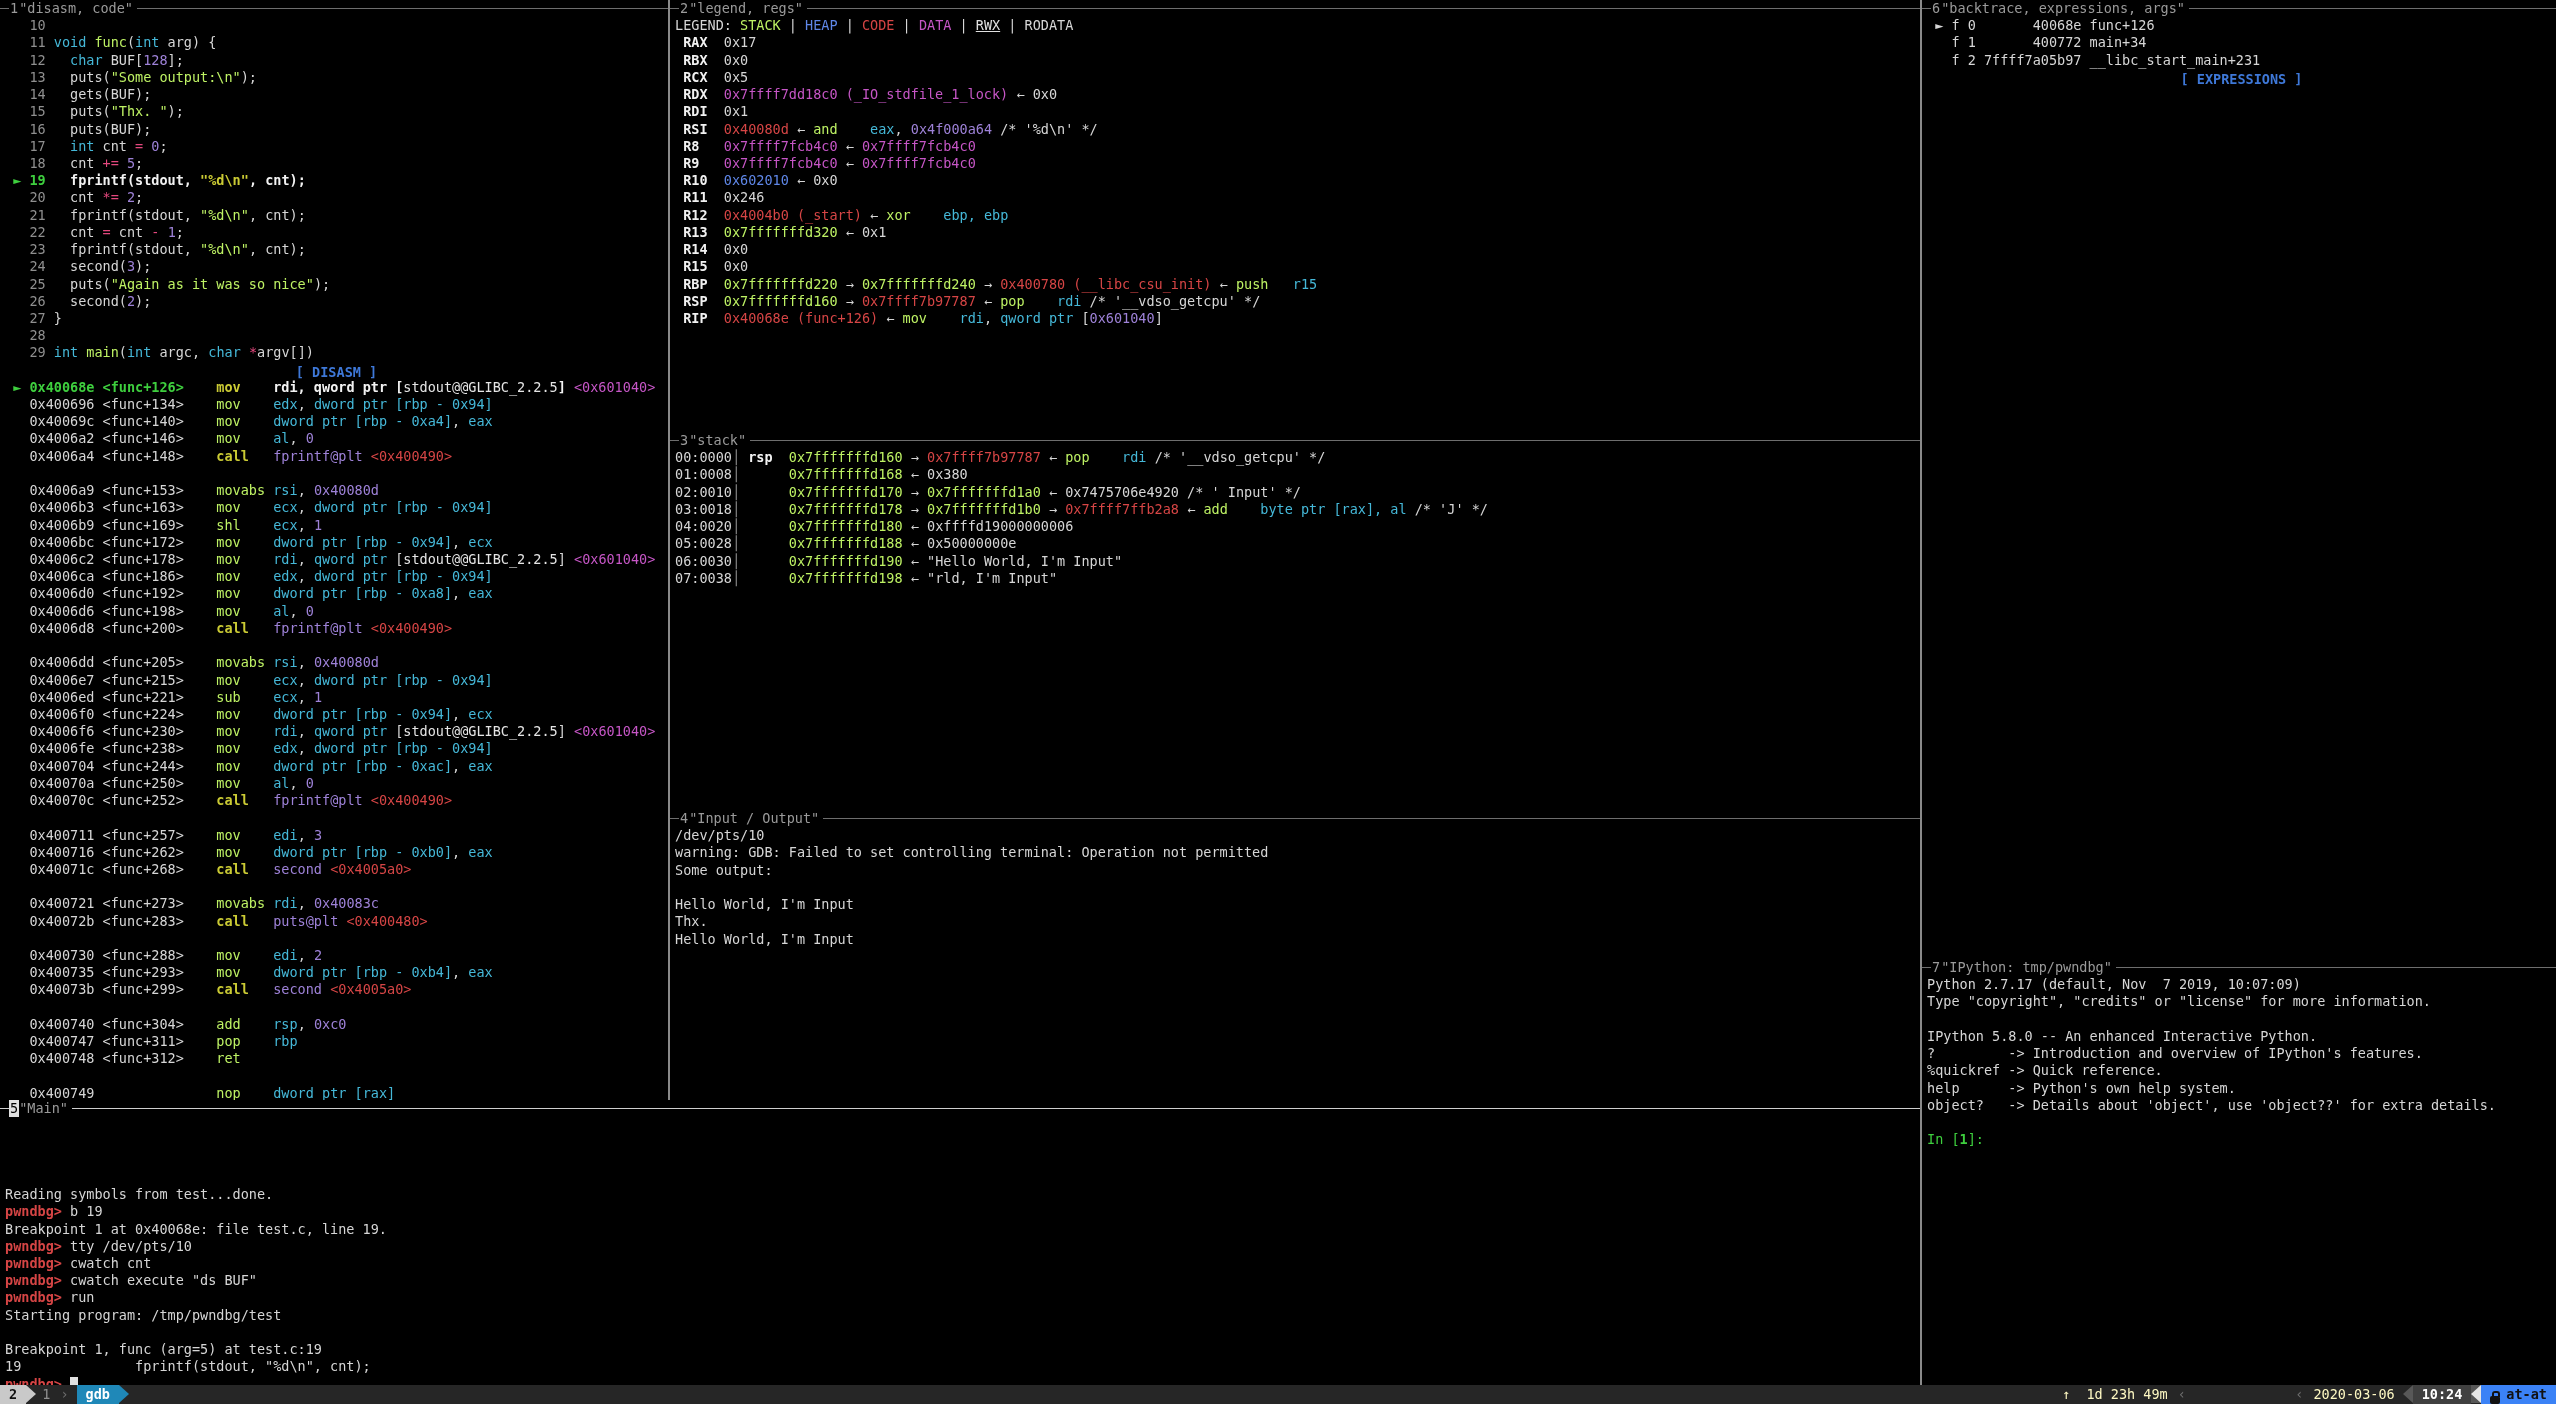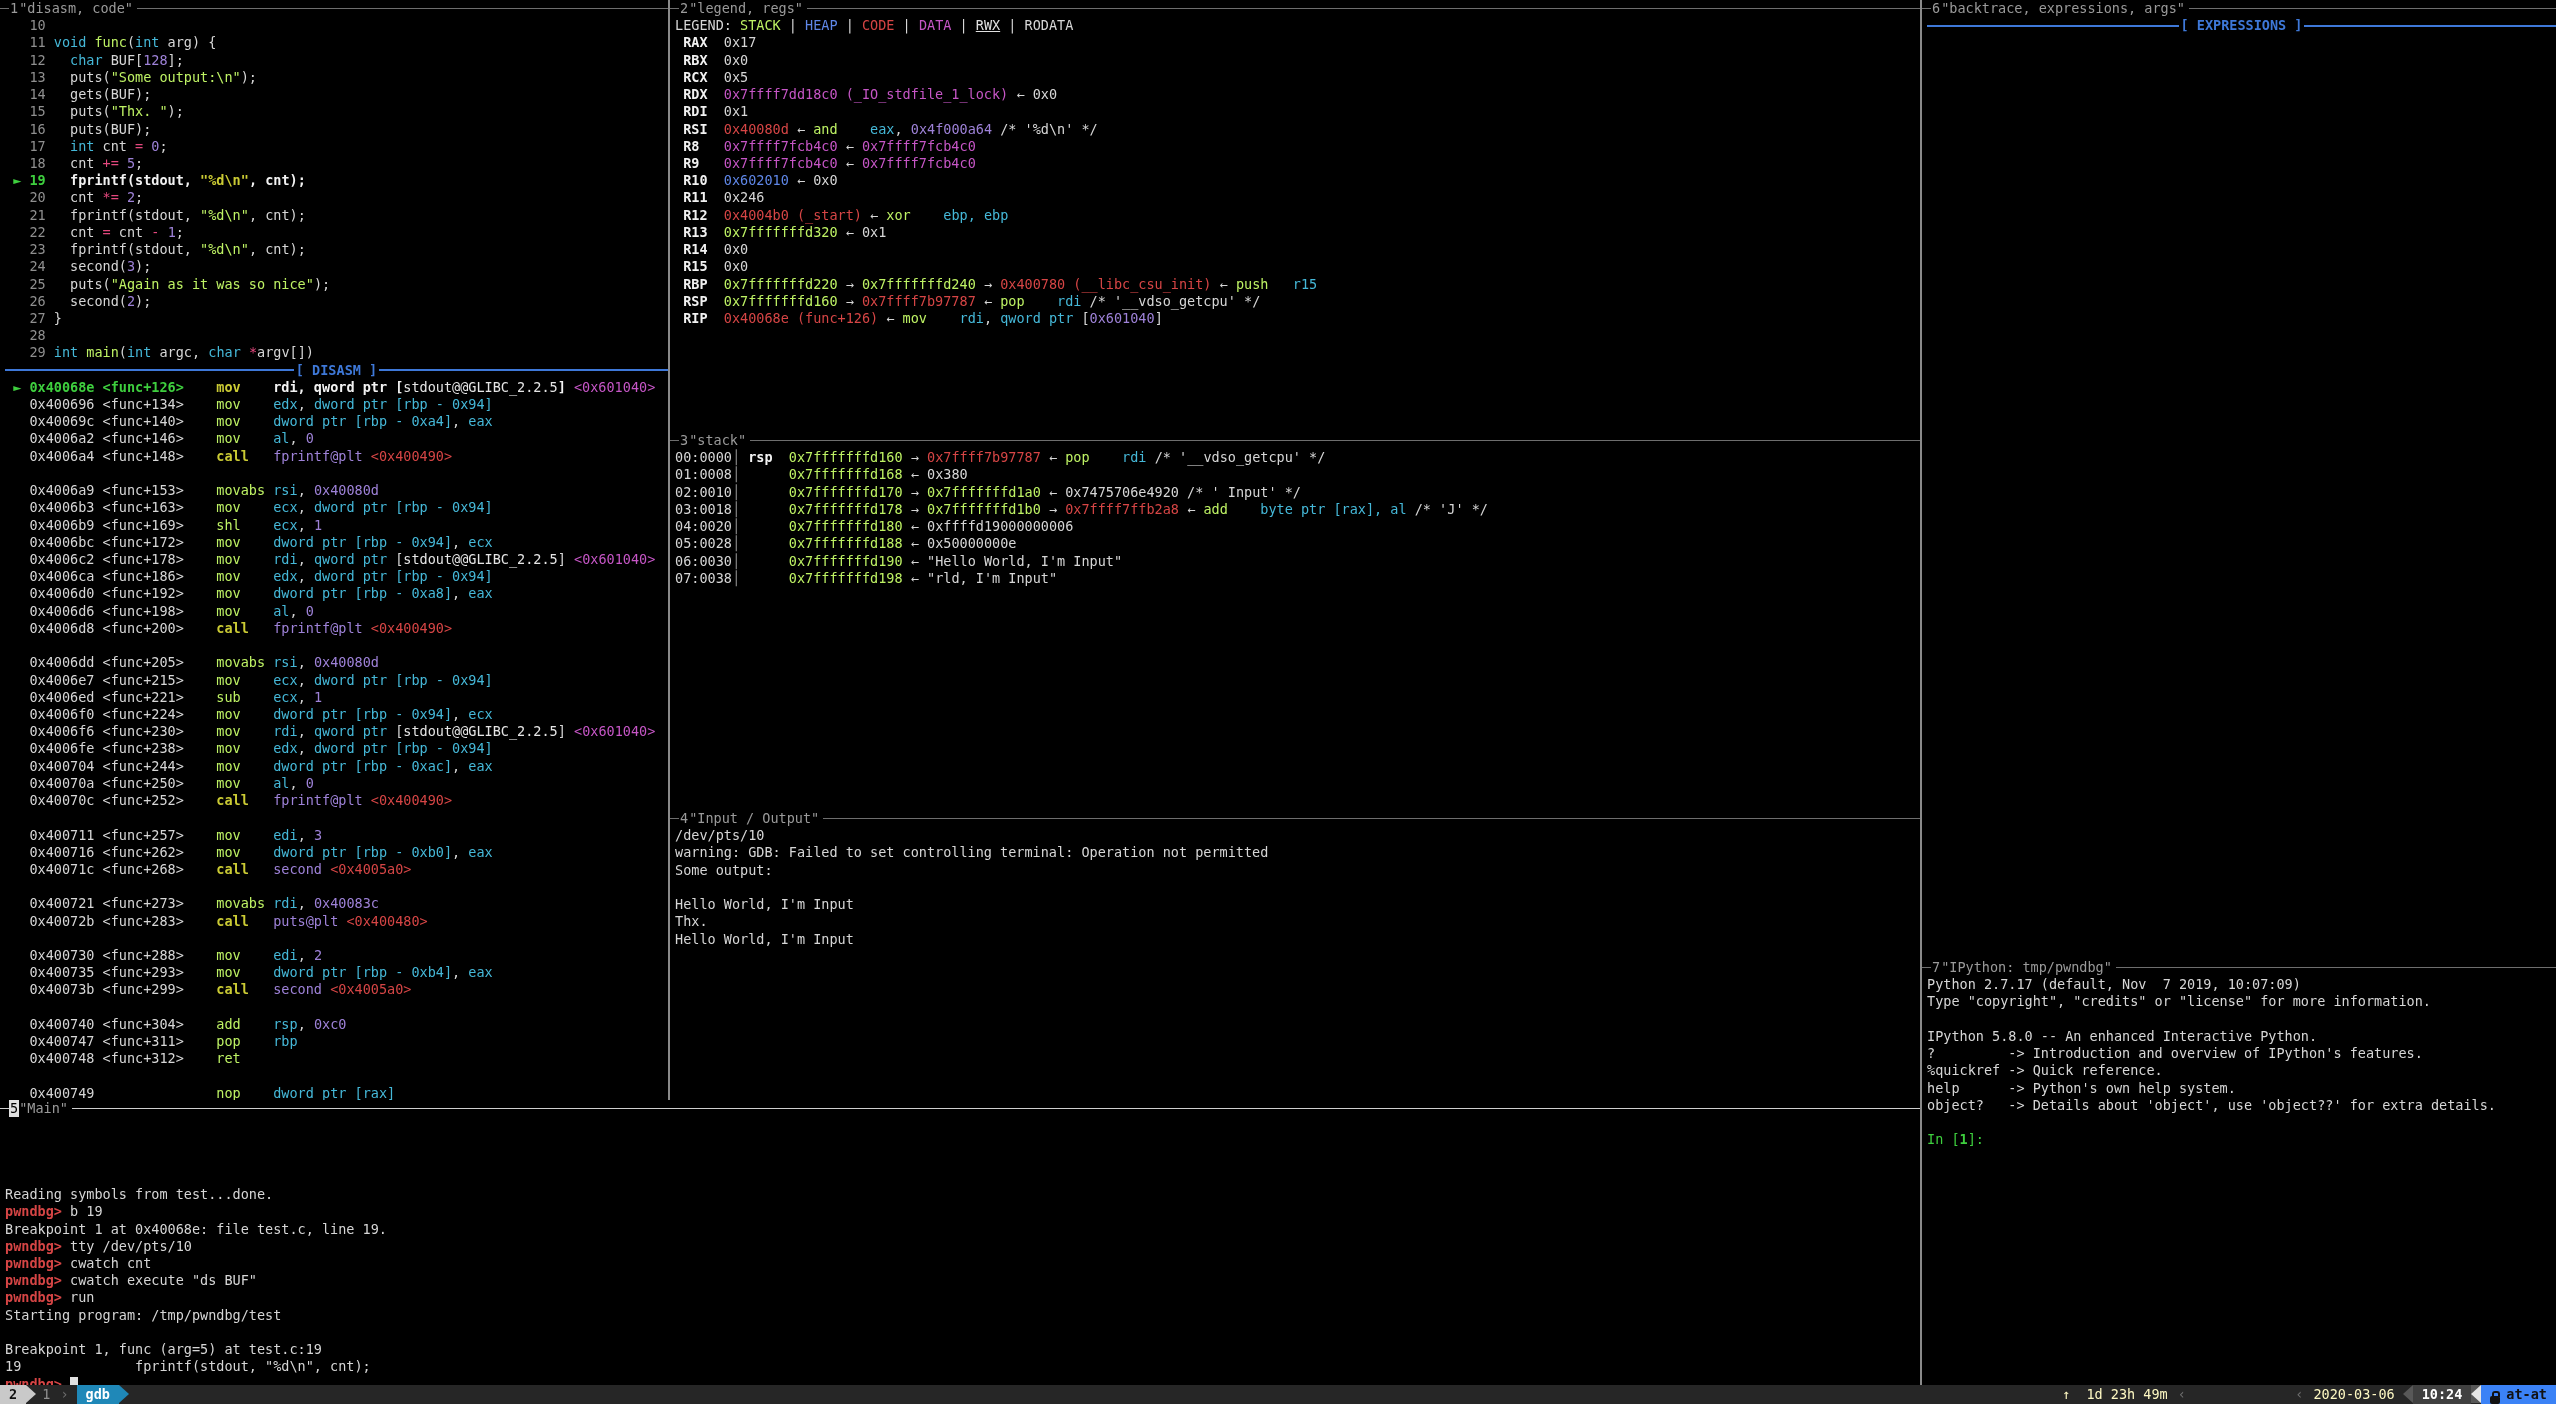--- a/index.html
+++ b/index.html
@@ -28,21 +28,21 @@
   .c-inv{background:#e0e0e0;color:#000;padding:0 2px}
   .c-cur{display:inline-block;width:8px;height:15px;background:#e0e0e0;vertical-align:text-bottom}
   
   .pane-title{display:flex;align-items:center;height:17.23px;color:#9a9a9a;}
   .tpre{width:9px;border-top:1px solid #6e6e6e;}
   .tnum{padding:0 1px;}
   .tname{padding-right:4px;}
   .fill{flex:1;border-top:1px solid #6e6e6e;height:0;}
   .active-title .tpre,.active-title .fill{border-color:#cfcfcf;}
   
-  .sepline{display:flex;align-items:center;}
+  .sepline{display:flex;align-items:center;flex-direction:column;}
   .sepline .fill{border-top:2px solid #3e78d8;}
   .septext{color:#3e78d8;font-weight:bold;padding:0 2px;}
   
   .vborder{position:absolute;width:2px;background:#8a8a8a;}
   
   #statusbar{position:absolute;left:0;top:1385px;width:2556px;height:19px;background:#262626;
     display:flex;align-items:stretch;font-size:13.5px;line-height:19px;}
   .sb-chip{padding:0 9px;font-weight:bold;}
   .pl-r{width:0;height:0;border-top:9.5px solid transparent;border-bottom:9.5px solid transparent;border-left:10px solid #000;}
   .pl-l{width:0;height:0;border-top:9.5px solid transparent;border-bottom:9.5px solid transparent;border-right:10px solid #000;}
@@ -99,20 +99,21 @@
     <div class="pane-body"><div class="ln"><span class="c-def">/dev/pts/10</span></div><div class="ln"><span class="c-def">warning: GDB: Failed to set controlling terminal: Operation not permitted</span></div><div class="ln"><span class="c-def">Some output:</span></div><div class="ln">&nbsp;</div><div class="ln"><span class="c-def">Hello World, I'm Input</span></div><div class="ln"><span class="c-def">Thx. </span></div><div class="ln"><span class="c-def">Hello World, I'm Input</span></div></div>
   </div>
 
   <div class="pane" style="left:1922px;top:0;width:634px;height:959px;">
     <div class="pane-title">
         <span class="tpre"></span>
         <span class="tnum">6</span>
         <span class="tname"> "backtrace, expressions, args"</span>
         <span class="fill"></span>
       </div>
+    <div class="pane-body"><div class="ln"><span class="c-def"> ► f 0       40068e func+126</span></div><div class="ln"><span class="c-def">   f 1       400772 main+34</span></div><div class="ln"><span class="c-def">   f 2 7ffff7a05b97 __libc_start_main+231</span></div></div>
     <div class="pane-body"><div class="ln sepline"><span class="fill"></span><span class="septext">[ EXPRESSIONS ]</span><span class="fill"></span></div></div>
   </div>
 
   <div class="pane" style="left:1922px;top:959px;width:634px;height:426px;">
     <div class="pane-title">
         <span class="tpre"></span>
         <span class="tnum">7</span>
         <span class="tname"> "IPython: tmp/pwndbg"</span>
         <span class="fill"></span>
       </div>

